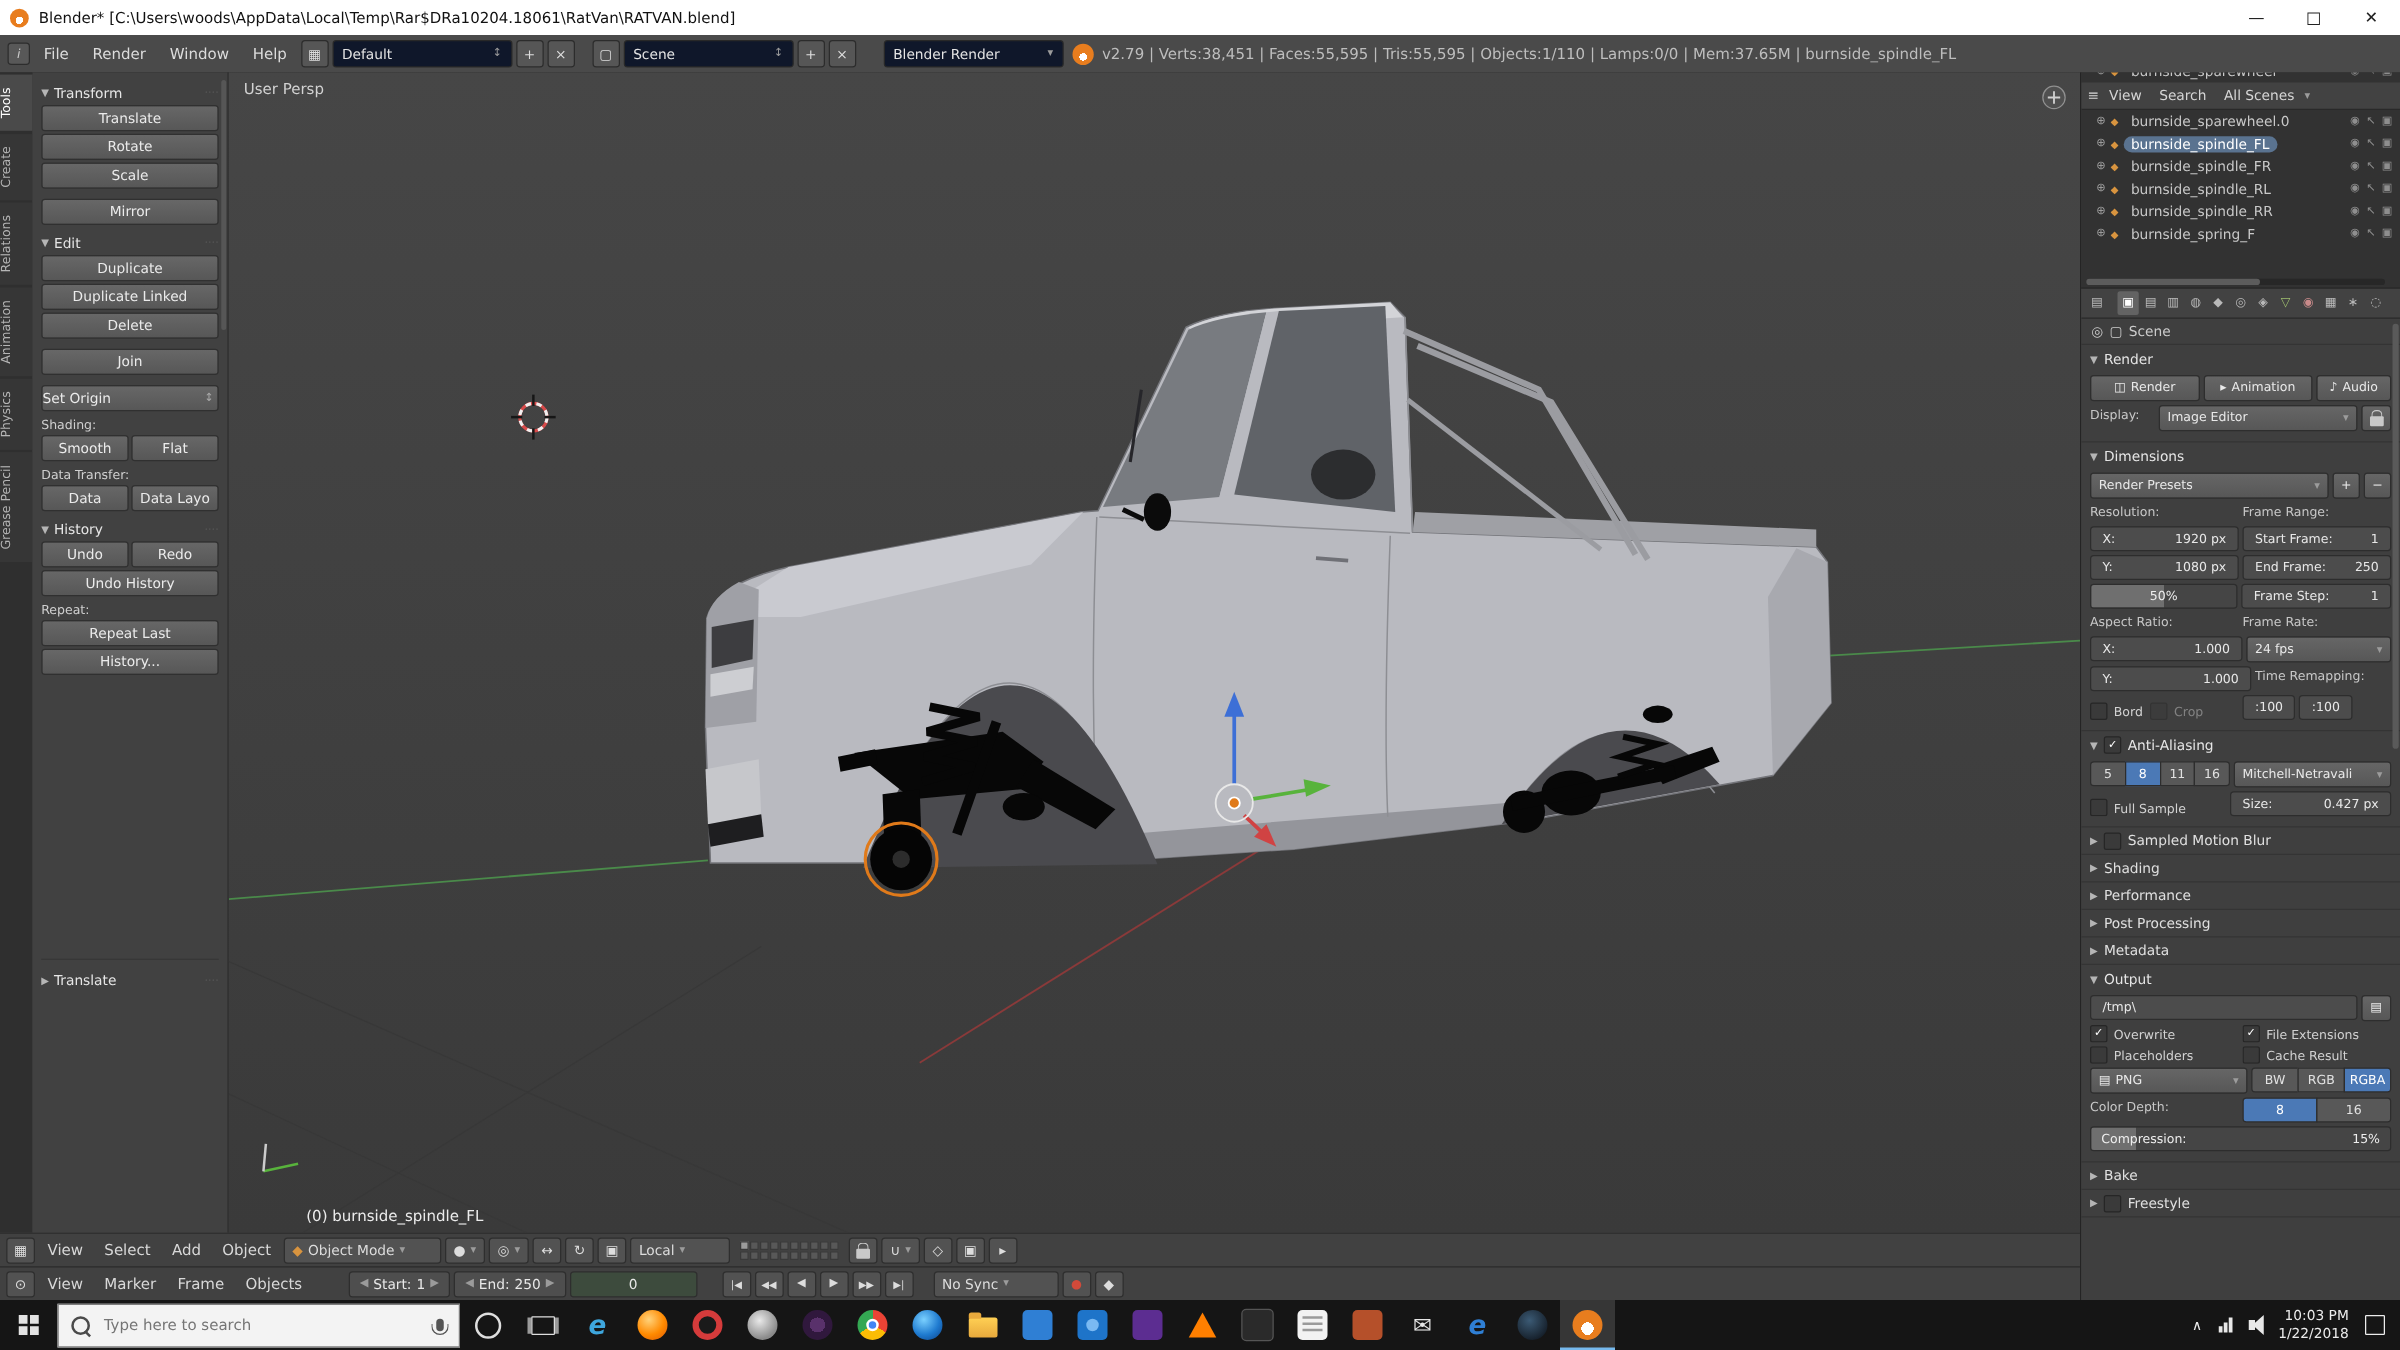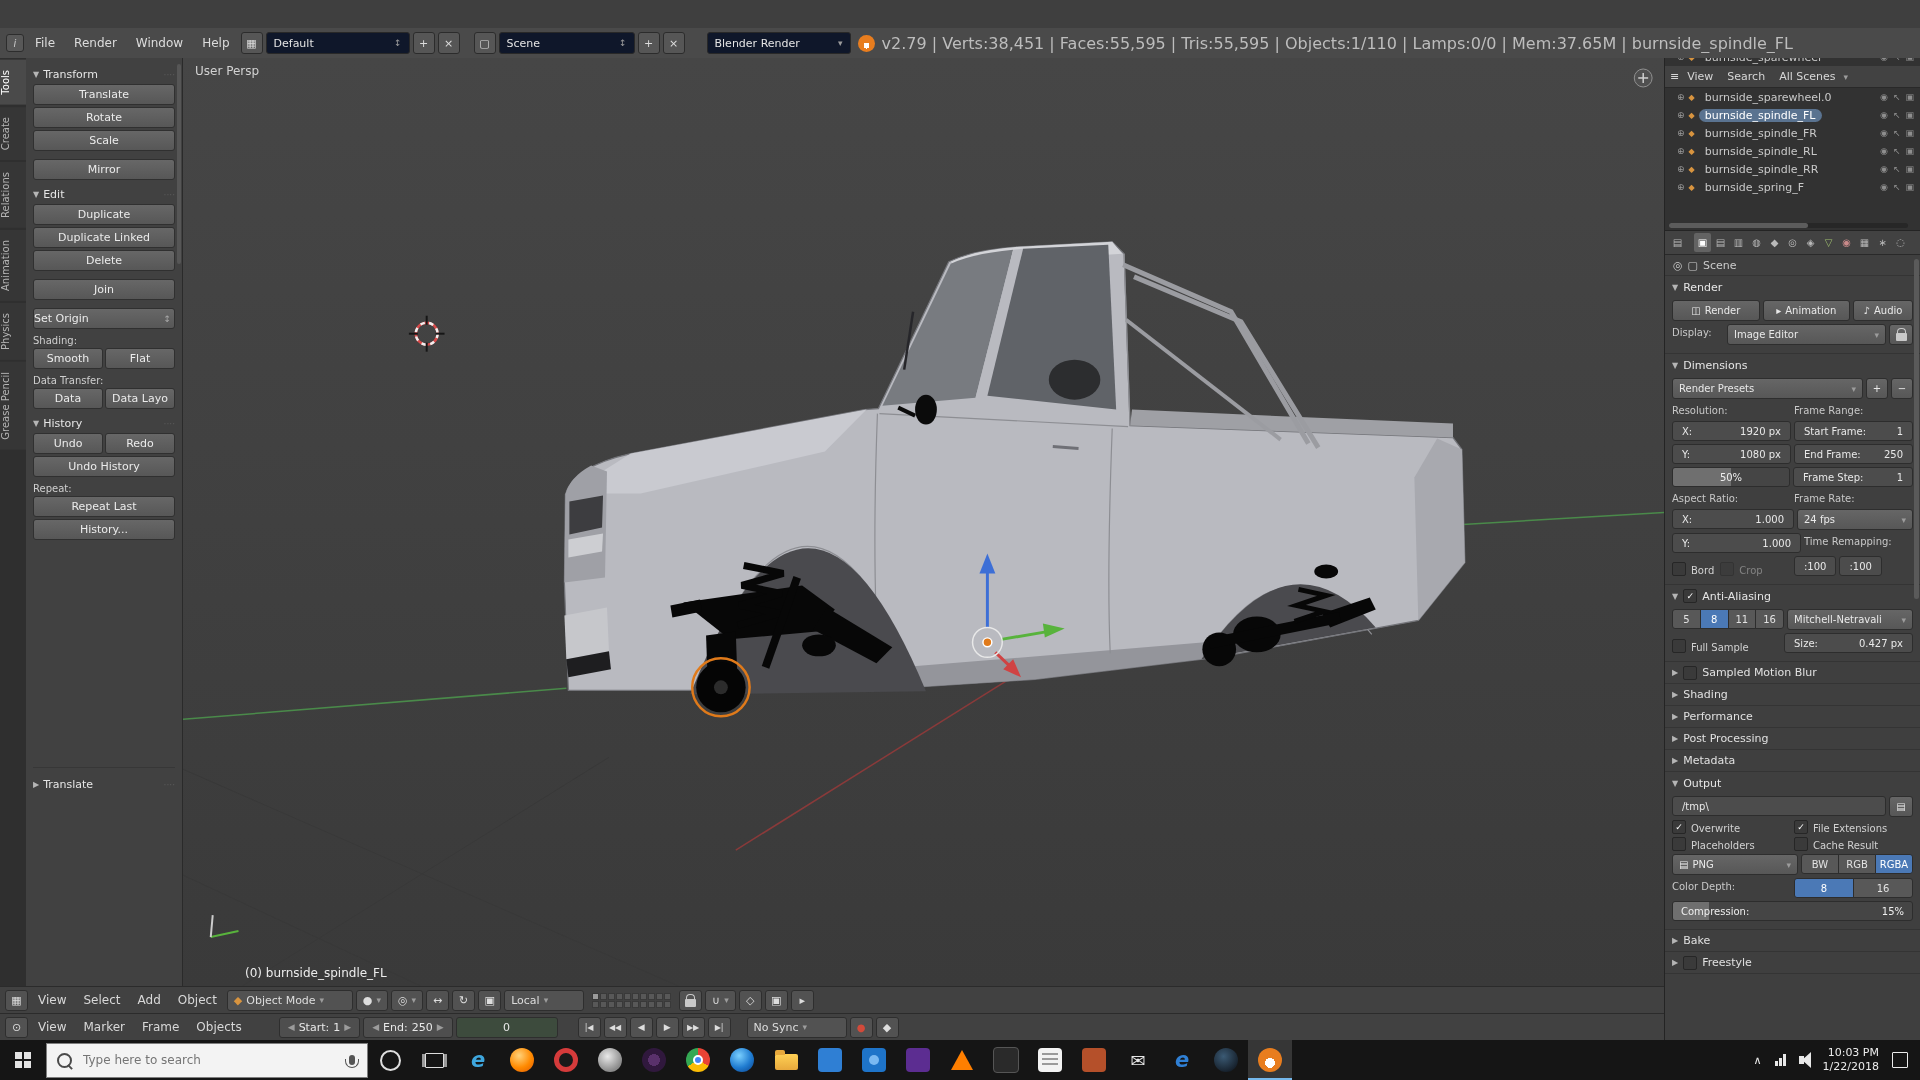--- a/index.html
+++ b/index.html
@@ -19,21 +19,21 @@
            display:flex;align-items:center;gap:3px;padding:0 6px;}
   .menu{padding:0 8px;color:#dcdcdc;font-size:12px;line-height:30px;}
   .icircle{width:16px;height:16px;border-radius:3px;background:#585858;border:1px solid #2d2d2d;color:#ccc;
            display:inline-flex;align-items:center;justify-content:center;font-size:10px;font-style:italic;}
   .field{height:20px;background:#0f172a;border:1px solid #282828;border-radius:3px;color:#e4e4e4;font-size:11px;
          display:inline-flex;align-items:center;gap:6px;padding:0 7px;}
   .field .dd{color:#9c9c9c;font-size:9px;margin-left:auto;}
   .sqbtn{width:20px;height:20px;background:#565656;border:1px solid #2c2c2c;border-radius:3px;
          display:inline-flex;align-items:center;justify-content:center;font-size:11px;color:#ddd;}
   .bl-logo{width:17px;height:17px;border-radius:50%;background:radial-gradient(circle at 50% 62%,#fff 0 3px,#e87d1e 3px 9px);margin:0 4px;}
-  .stats{font-size:16px;color:#bdbdbd;white-space:nowrap;overflow:hidden;}
+  .stats{font-size:12px;color:#bdbdbd;white-space:nowrap;overflow:hidden;}
 
   
   .main{position:absolute;top:58px;bottom:40px;left:0;right:0;display:flex;}
   .left{flex:1;display:flex;flex-direction:column;min-width:0;}
   .v3d-body{flex:1;display:flex;min-height:0;}
 
   
   .tabcol{width:26px;background:#2f2f2f;display:flex;flex-direction:column;gap:2px;padding-top:2px;flex:0 0 auto;}
   .vtab{writing-mode:vertical-rl;transform:rotate(180deg);font-size:10px;color:#b5b5b5;padding:10px 0;
         width:26px;text-align:center;background:#363636;}
@@ -174,20 +174,29 @@
   .spk{width:5px;height:8px;background:#e8e8e8;position:relative;margin-right:6px;}
   .spk::after{content:"";position:absolute;left:3px;top:-4px;border-top:8px solid transparent;border-bottom:8px solid transparent;border-right:9px solid #e8e8e8;}
   .clock{text-align:right;line-height:1.3;}
   .notif{width:14px;height:14px;border:1.5px solid #ececec;border-radius:1px;}
 </style>
 </head>
 <body>
 
 <div class="screen">
 
+  <div class="titlebar">
+    <span class="bl-mini"></span>
+    <span class="tb-title">Blender* [C:\Users\woods\AppData\Local\Temp\Rar$DRa10204.18061\RatVan\RATVAN.blend]</span>
+    <div class="tb-btns">
+      <span class="tb-btn">—</span>
+      <span class="tb-btn">□</span>
+      <span class="tb-btn">✕</span>
+    </div>
+  </div>
 
   <div class="infobar">
     <span class="icircle">i</span>
     <span class="menu">File</span>
     <span class="menu">Render</span>
     <span class="menu">Window</span>
     <span class="menu">Help</span>
     <span class="sqbtn">▦</span>
     <span class="field" style="width:128px">
       <span>Default</span>

